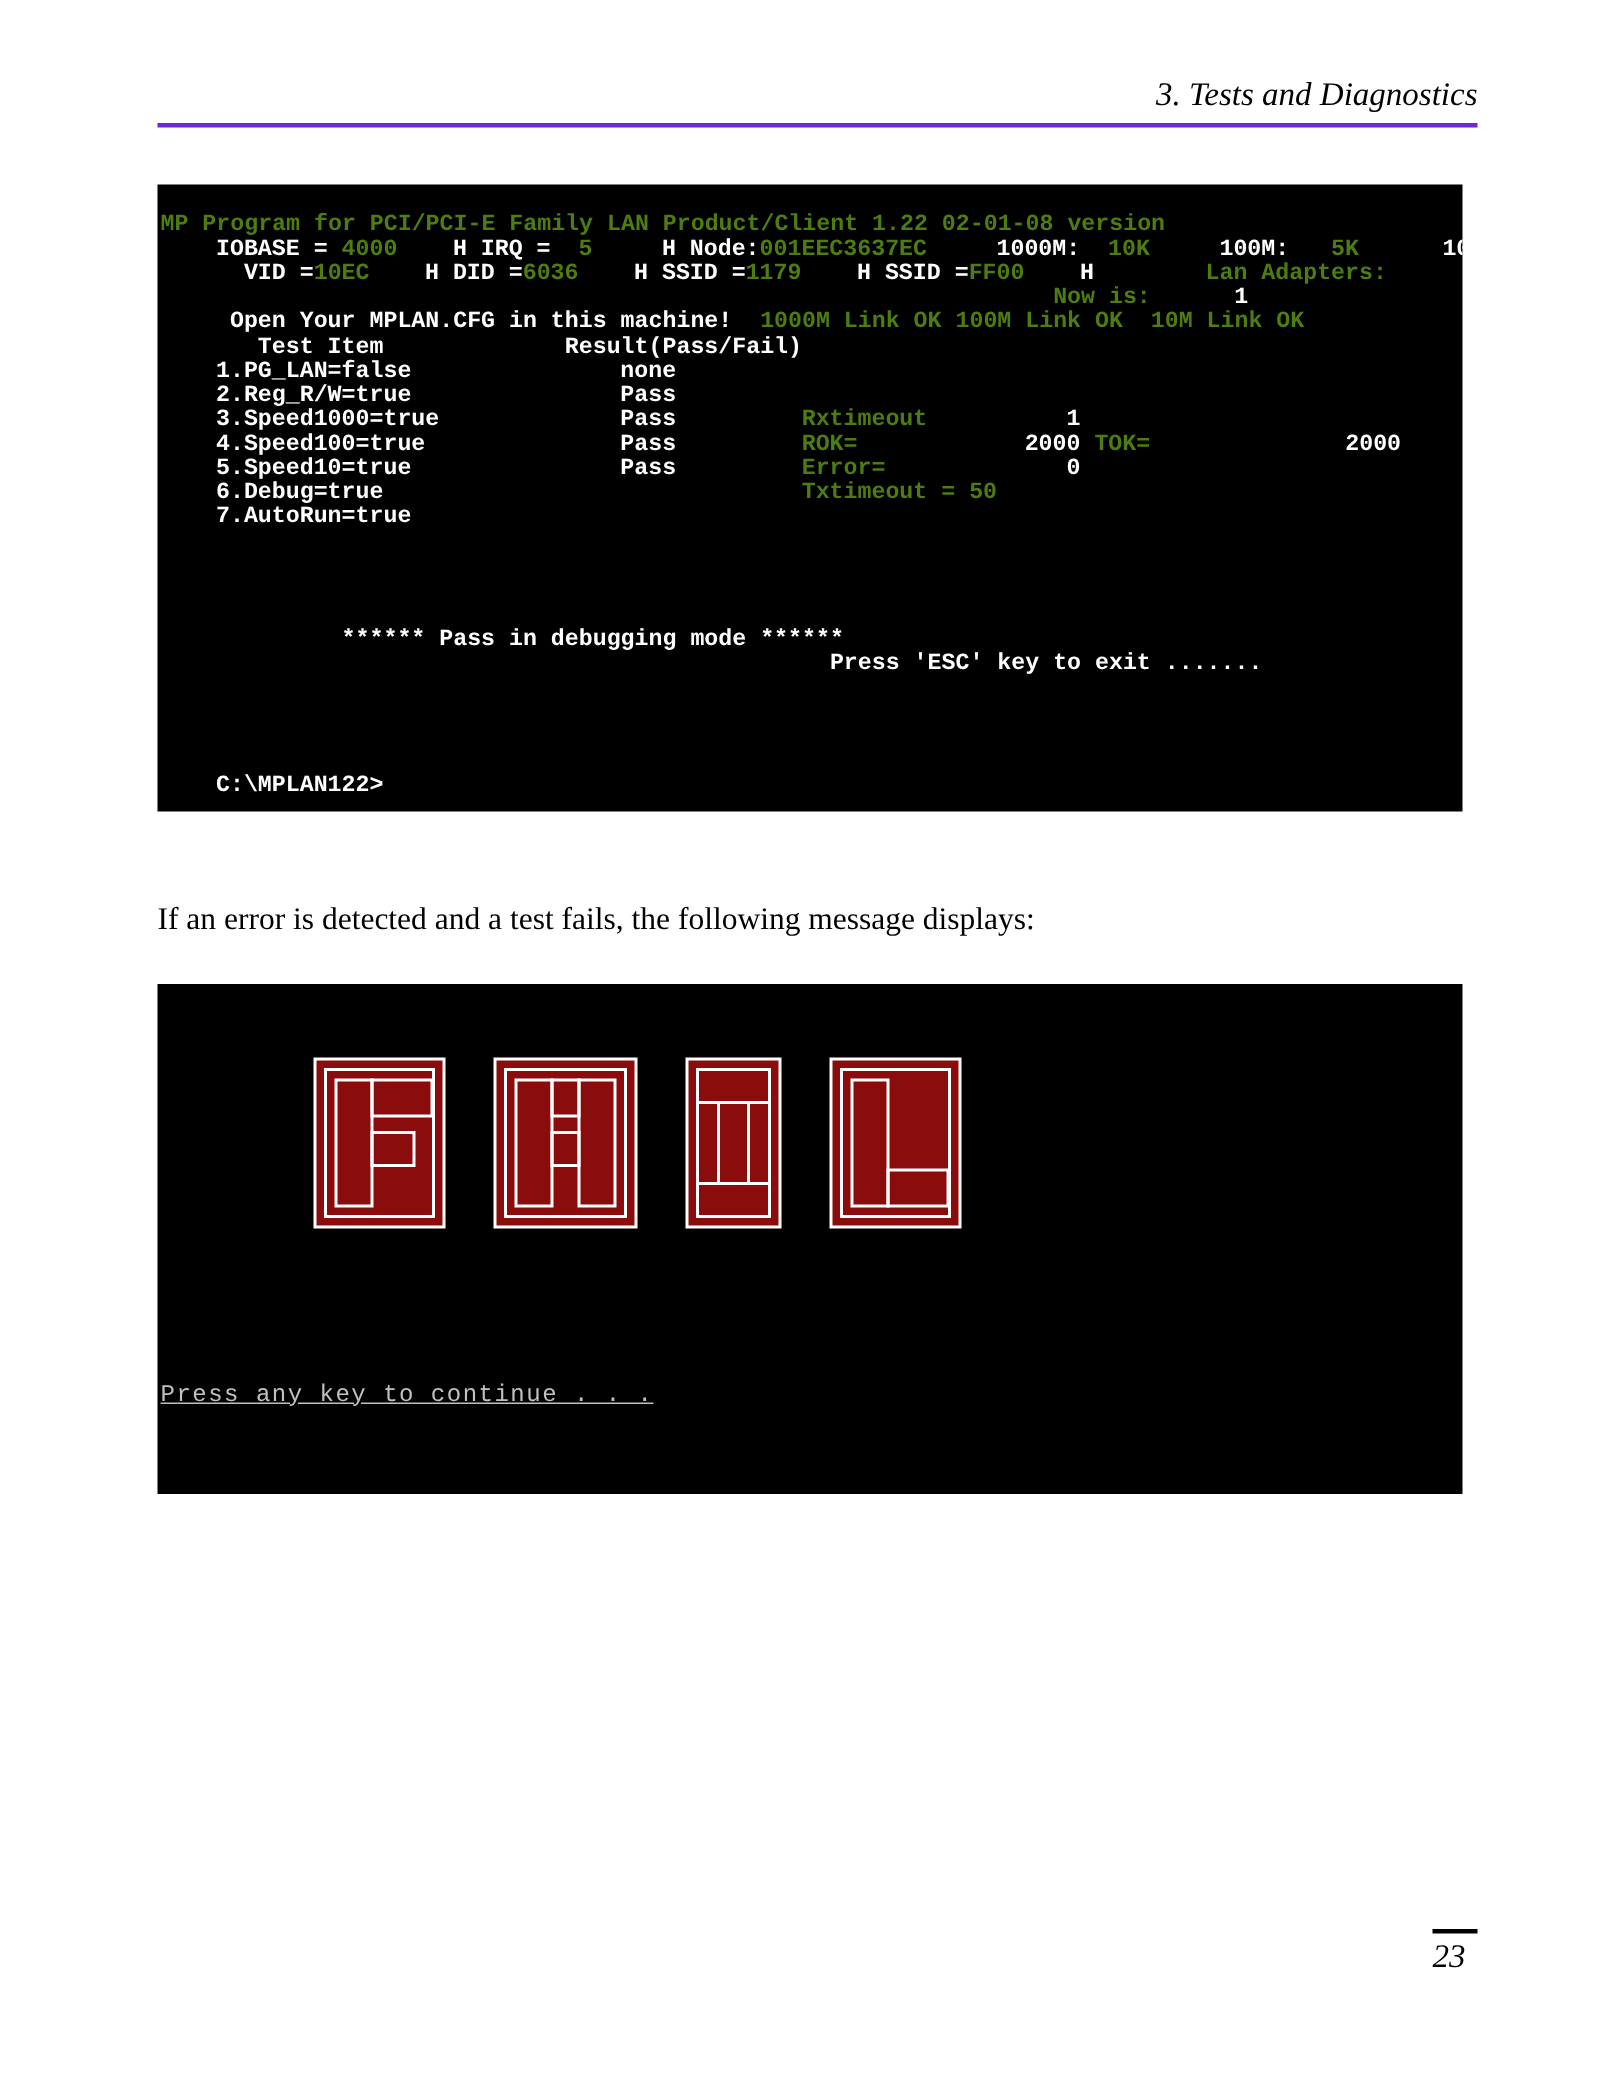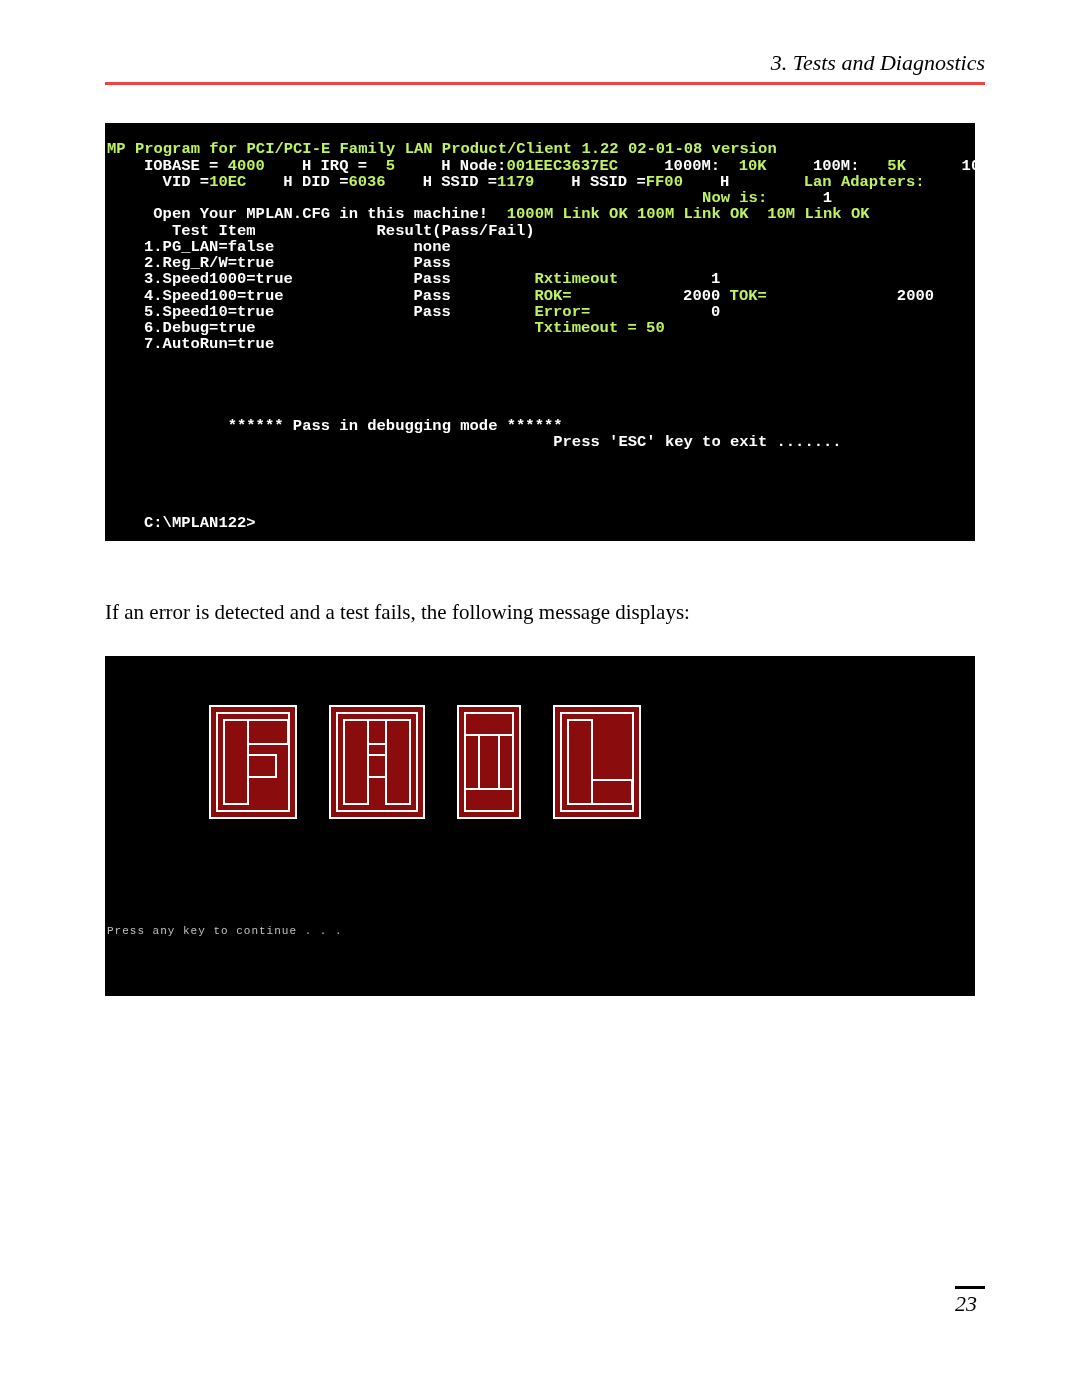--- a/index.html
+++ b/index.html
@@ -15,39 +15,39 @@
     margin: 0 auto;
     box-sizing: border-box;
     padding: 50px 95px 0 105px;
     position: relative;
   }
   .header {
     text-align: right;
     font-style: italic;
     font-size: 22px;
     padding-bottom: 6px;
-    border-bottom: 3px solid #ef4444;
+    border-bottom: 3px solid #6d28d9;
     margin-bottom: 38px;
   }
   .terminal {
     background: #000;
     font-family: "Courier New", monospace;
     font-weight: bold;
     font-size: 15.5px;
     line-height: 1.05;
     white-space: pre;
     padding: 2px 0 2px 2px;
     box-sizing: border-box;
     overflow: hidden;
   }
   .term1 { height: 418px; width: 870px; }
   .term2 { height: 340px; width: 870px; margin-top: 6px; }
   .wh { color: #fff; margin-left: 37px; }
-  .yl { color: #bef264; }
-  .gr { color: #c0c0c0; font-weight: normal; font-size: 11px; letter-spacing: 1px; }
+  .yl { color: #4d7c0f; }
+  .gr { color: #c0c0c0; font-weight: normal; font-size: 16px; letter-spacing: 1px; text-decoration: underline; }
   .bodytext {
     font-size: 21px;
     margin-top: 58px;
     margin-bottom: 30px;
     line-height: 1.3;
   }
   .failblock {
     display: flex;
     gap: 28px;
     padding: 12px 0 0 100px;

